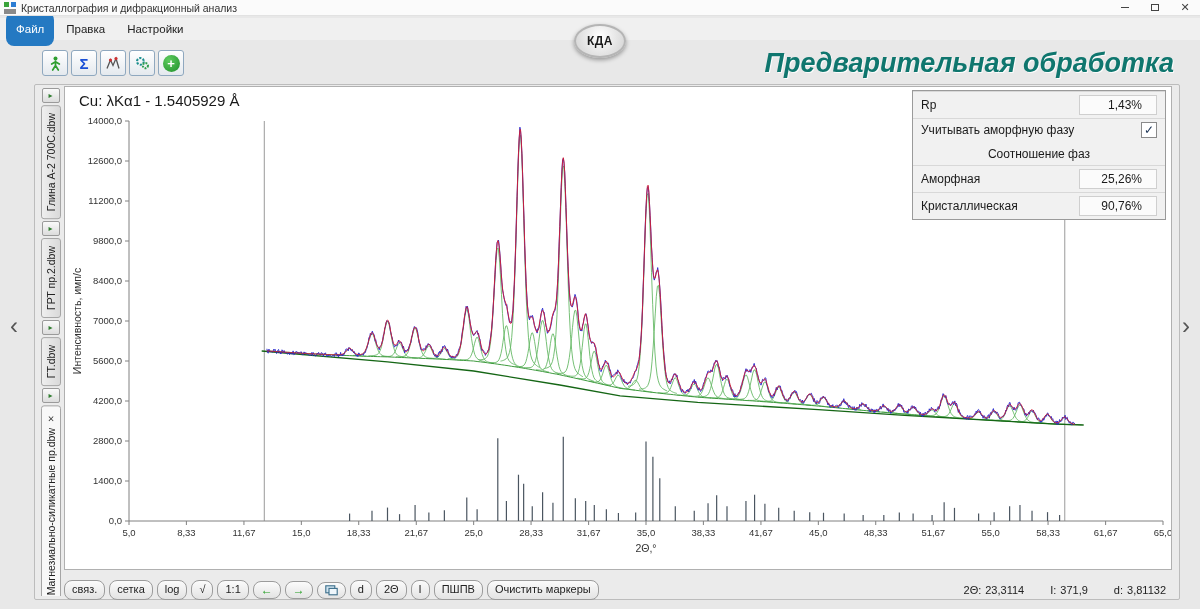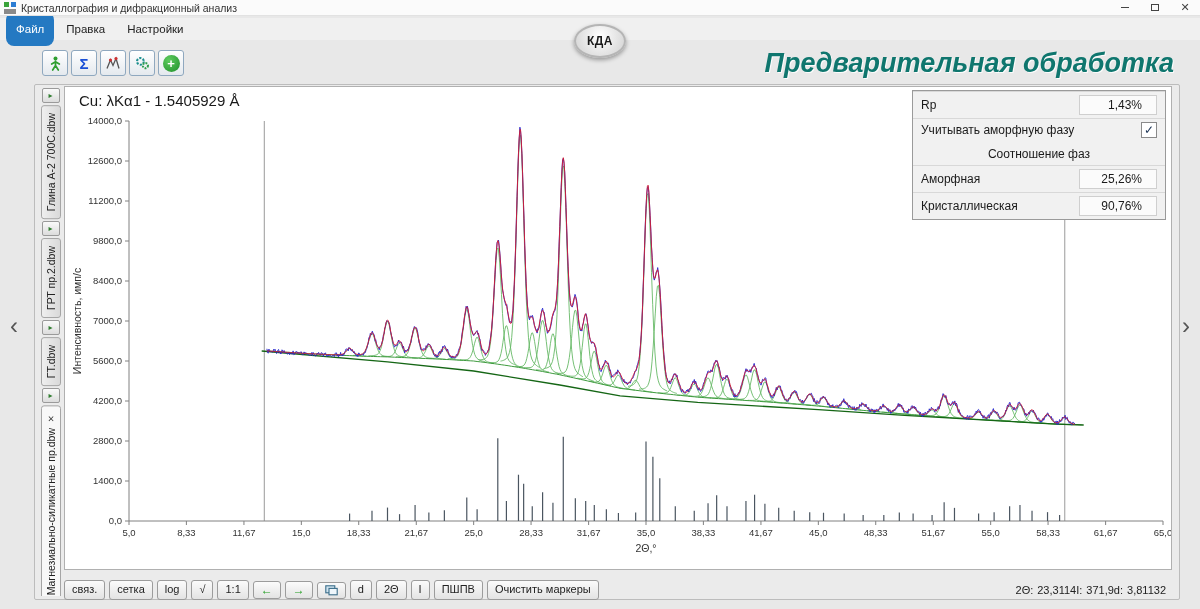--- a/index.html
+++ b/index.html
@@ -53,23 +53,23 @@
 
   
   .results-panel{position:absolute;right:5px;top:3px;width:254px;background:#f1f1f1;border:1px solid #9a9a9a;z-index:6;font-size:12px;color:#1a1a1a;}
   .rp-header{text-align:center;padding:6px 8px 4px;}
   .rp-row{display:flex;align-items:center;justify-content:space-between;padding:3px 8px;border-top:1px solid #d8d8d8;}
   .rp-val{background:#fbfbfb;border:1px solid #cfcfcf;padding:2px 14px;min-width:78px;text-align:right;}
   .rp-check{width:16px;height:16px;background:#fff;border:1px solid #8a8a8a;display:flex;align-items:center;justify-content:center;font-size:12px;color:#1d3557;cursor:pointer;}
 
   
   .bottom-toolbar{position:absolute;left:64px;top:538px;width:1108px;height:24px;display:flex;align-items:center;gap:4px;font-size:11px;z-index:8;}
-  .bt-btn{padding:2px 7px;border:1px solid #9c9c9c;border-radius:3px;background:linear-gradient(#fbfbfb,#e3e3e3);cursor:pointer;font-size:11px;color:#222;line-height:1.2;display:flex;align-items:center;}
+  .bt-btn{padding:2px 7px;border:1px solid #9c9c9c;border-radius:8px;background:linear-gradient(#fbfbfb,#e3e3e3);cursor:pointer;font-size:11px;color:#222;line-height:1.2;display:flex;align-items:center;}
   .bt-btn.arrow{color:#1f9e1f;font-weight:bold;font-size:12px;padding:1px 7px;}
-  .status-group{margin-left:auto;display:flex;padding-right:6px;}
+  .status-group{margin-left:auto;display:flex;gap:26px;padding-right:6px;}
   .status-item{display:flex;gap:4px;}
 </style>
 </head>
 <body>
 
 <div class="titlebar">
   <span class="app-icon">
     <svg width="12" height="12" viewBox="0 0 12 12">
       <rect x="0" y="0" width="5" height="5" fill="#3aa33a"></rect>
       <rect x="7" y="0" width="5" height="5" fill="#2b7cd3"></rect>

